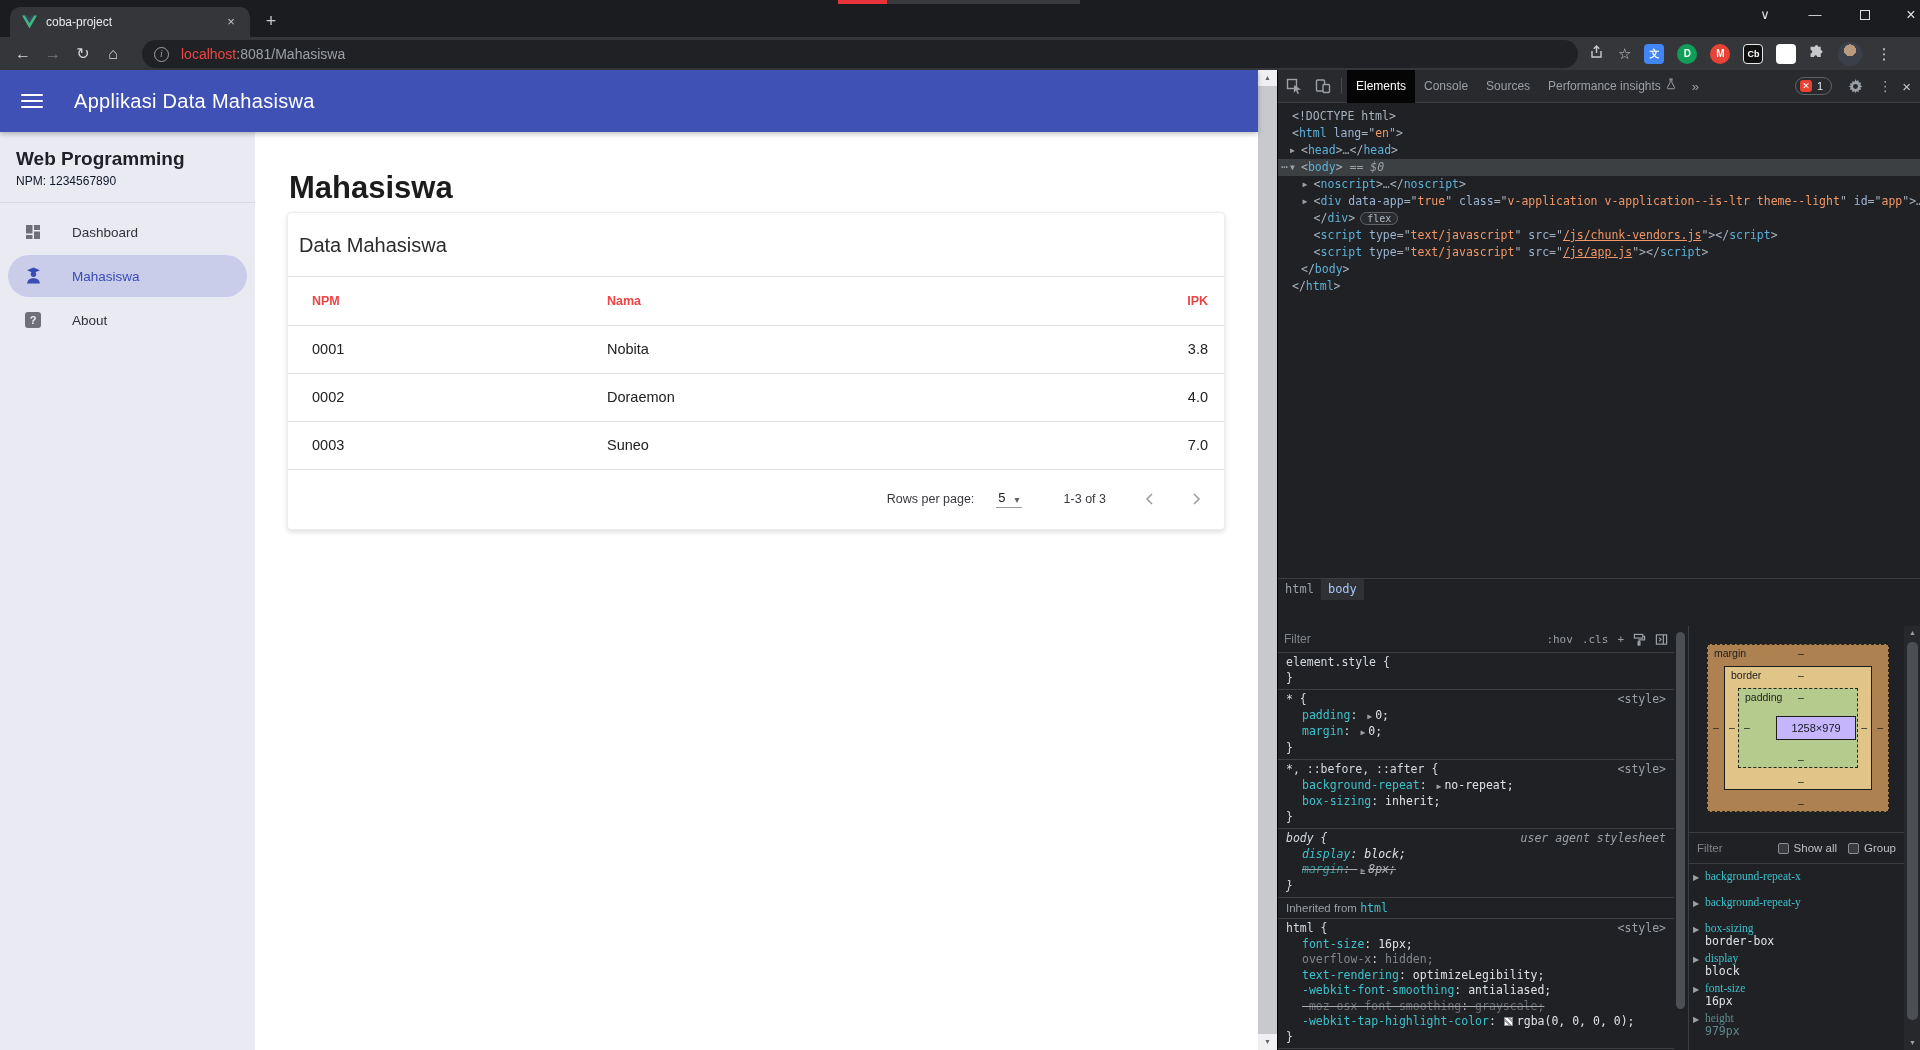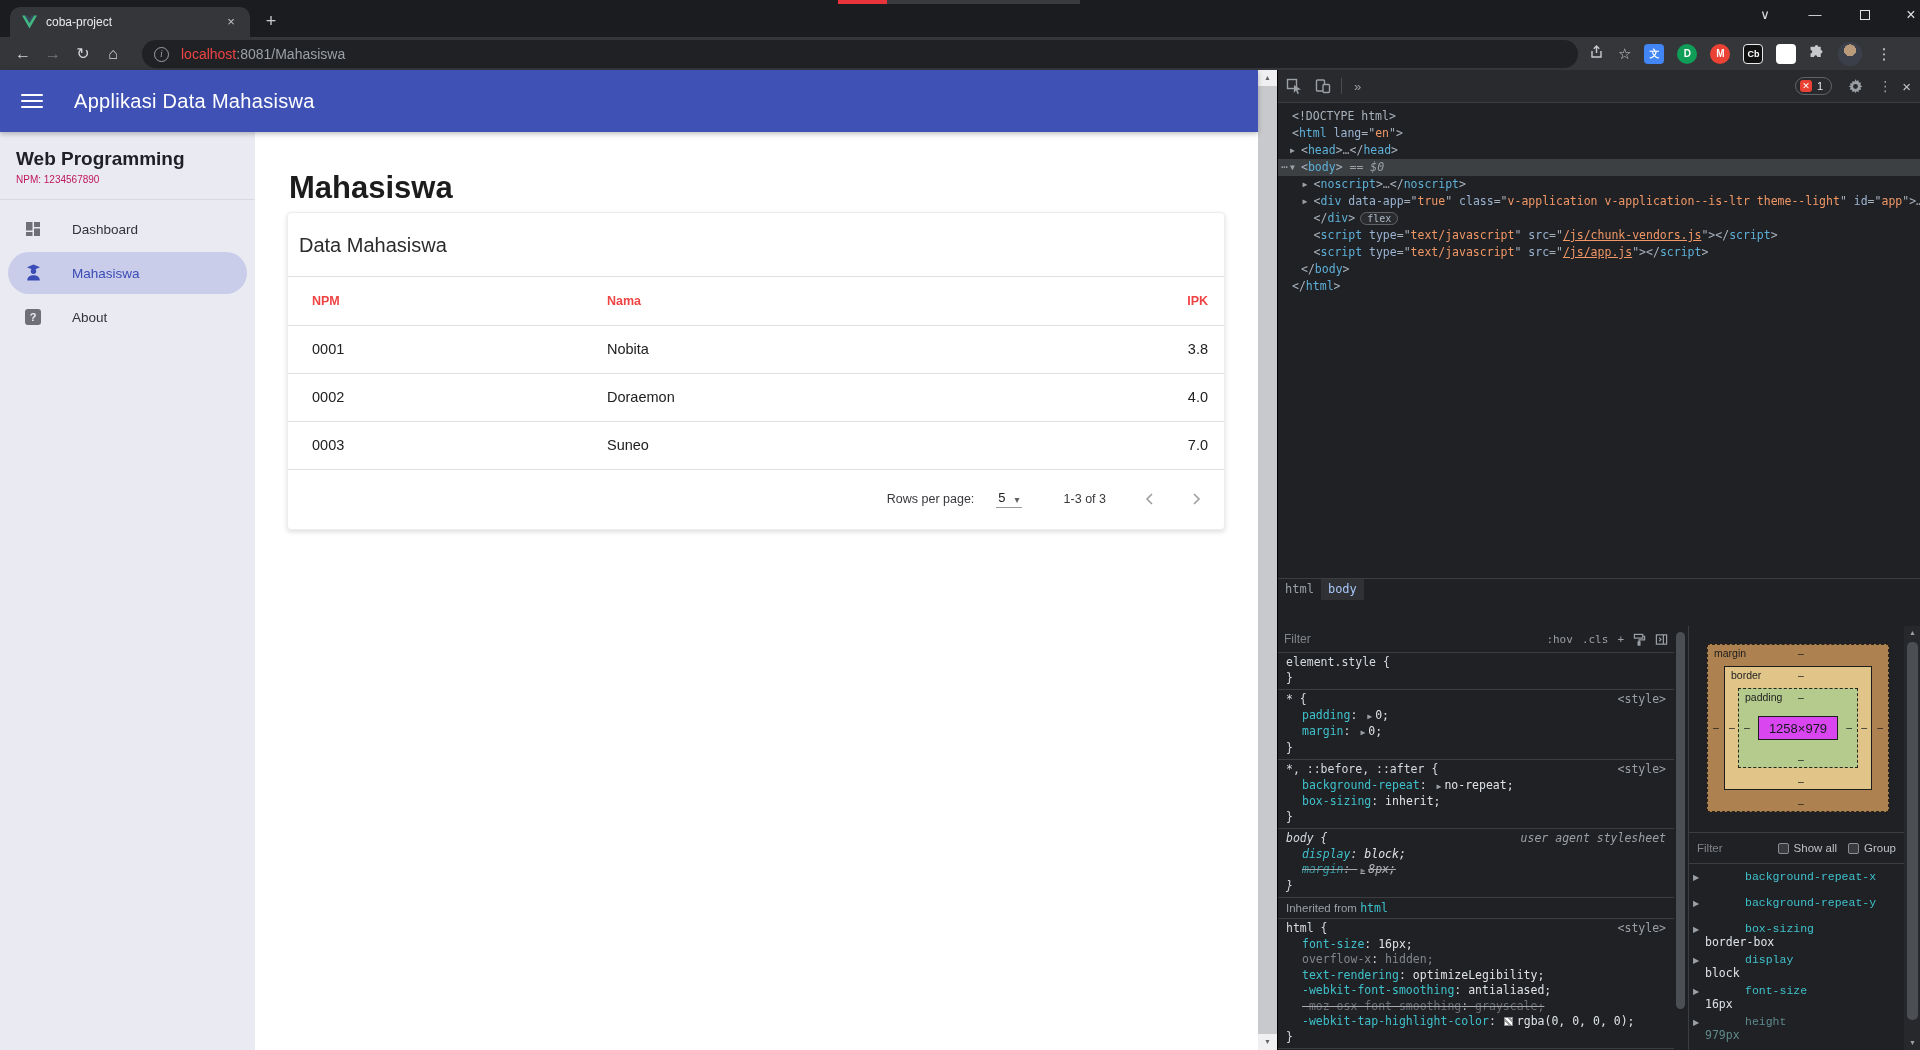--- a/index.html
+++ b/index.html
@@ -39,21 +39,21 @@
 
   
   #app-header { left:0; top:70px; width:1258px; height:62px; background:#3F51B5; box-shadow:0 2px 5px rgba(0,0,0,.25);
      display:flex; align-items:center; z-index:3; }
   #hamburger { width:22px; margin-left:21px; }
   #hamburger div { height:2px; background:#fff; border-radius:1px; margin:4px 0; }
   #app-title { color:#fff; font-size:20px; font-weight:500; letter-spacing:.3px; margin-left:31px; }
 
   #sidebar { left:0; top:132px; width:255px; height:918px; background:#EAEAF3; }
   #sb-title { margin:16px 0 0 16px; font-size:19px; font-weight:700; color:#20202a; }
-  #sb-sub { margin:4px 0 0 16px; font-size:10px; color:#be185d; }
+  #sb-sub { margin:4px 0 0 16px; font-size:12px; color:#0f172a; }
   #sb-div { margin-top:14px; height:1px; background:#d9d9e3; }
   .sb-item { height:42px; margin:2px 8px; border-radius:21px; display:flex; align-items:center; color:#33333d; }
   .sb-item.active { background:#c9cde9; color:#3a4cb5; }
   .sb-item .ic { width:18px; height:18px; margin-left:16px; }
   .sb-item .lbl { margin-left:30px; font-size:13.5px; font-weight:500; }
 
   #main { left:255px; top:132px; width:1003px; height:918px; background:#fff; }
   #page-title { margin:38px 0 0 34px; font-size:31px; font-weight:700; color:#1c1c1c; }
   #card { position:absolute; left:32px; top:80px; width:938px; height:318px; background:#fff; border-radius:4px;
      border:1px solid #ededed; box-shadow:0 2px 5px rgba(0,0,0,.13); overflow:hidden; }
@@ -142,31 +142,31 @@
   #st-thumb { position:absolute; left:2px; top:6px; width:9px; height:377px; background:#4b4e52; border-radius:5px; }
 
   #dt-rightpane { position:absolute; left:410px; top:556px; width:216px; height:424px; border-left:1px solid #3c3d40; }
   #boxmodel { position:relative; height:206px; }
   .bm { position:absolute; }
   .bm-label { position:absolute; left:6px; top:2px; font-size:10.5px; color:#1d1d1d; }
   .bm-dash { position:absolute; font-size:10.5px; color:#1d1d1d; }
   #bm-margin { left:18px; top:18px; width:182px; height:168px; background:#ad8250; border:1px dashed #2b2417; }
   #bm-border { left:16px; top:21px; width:148px; height:124px; background:#e0c488; border:1px solid #1c1c1c; }
   #bm-padding { left:13px; top:21px; width:120px; height:80px; background:#b5cb8d; border:1px dashed #2b2417; }
-  #bm-content { left:19px; top:27px; width:80px; height:24px; background:#d946ef; border:1px solid #1c1c1c;
-      font-size:13px; color:#15181c; display:flex; align-items:center; justify-content:center; }
+  #bm-content { left:37px; top:27px; width:80px; height:24px; background:#c4b5fd; border:1px solid #1c1c1c;
+      font-size:11px; color:#15181c; display:flex; align-items:center; justify-content:center; }
   #cp-sep { border-top:1px solid #3c3d40; }
   #cp-filterbar { height:31px; display:flex; align-items:center; padding:0 8px; border-bottom:1px solid #3c3d40; }
   #cp-filter-ph { color:#80868b; font-size:11.5px; flex:1; }
   .cp-check { width:11px; height:11px; border:1.3px solid #8a8e94; background:#3a3b3f; border-radius:2px; margin-right:5px; }
   .cp-chklbl { font-size:11.5px; color:#bdc1c6; margin-right:11px; display:flex; align-items:center; }
   #cp-list { padding-top:4px; }
   .cp-item { position:relative; padding:2px 0 2px 16px; min-height:26px; }
   .cp-item .exp { position:absolute; left:4px; top:5px; font-size:8px; color:#9aa0a6; }
-  .cp-name { font-family:Liberation Mono, monospace; font-size:11.5px; color:#3ec1cc;margin-left:40px; }
+  .cp-name { font-family:Liberation Serif, serif; font-size:11.5px; color:#3ec1cc; }
   .cp-val { font-family:"DejaVu Sans Mono",monospace; font-size:11.5px; color:#dfe3e7; }
   .cp-item.dim .cp-name, .cp-item.dim .cp-val { color:#5f8a8d; }
 
   #dt-outscroll { position:absolute; left:626px; top:556px; width:17px; height:424px; background:#27282b; }
   .os-arrow { width:17px; height:14px; color:#9aa0a6; font-size:7px; line-height:14px; text-align:center; }
   #os-thumb { position:absolute; left:3px; top:16px; width:11px; height:378px; background:#4b4e52; border-radius:5px; }
 </style>
 </head>
 <body>
 
@@ -336,20 +336,28 @@
             <polygon points="8,7 15,11.5 11.5,12 13,15.5 11.5,16 10,12.6 7.8,15" fill="#9aa0a6"></polygon>
           </svg>
       </span>
       <span class="dt-icbtn">
         <svg width="16" height="16" viewBox="0 0 16 16" fill="none" stroke="#9aa0a6" stroke-width="1.4">
             <rect x="1.5" y="2" width="8" height="11" rx="1"></rect>
             <rect x="8" y="6.5" width="6.5" height="8" rx="1" fill="#292a2d"></rect>
           </svg>
       </span>
       <span id="dt-vsep"></span>
+      <span id="dt-tabs" style="display:flex;height:33px;">
+          <span class="dt-tab sel">Elements</span>
+          <span class="dt-tab">Console</span>
+          <span class="dt-tab">Sources</span>
+          <span class="dt-tab">Performance insights<span><svg width="10" height="12" viewBox="0 0 12 14" fill="none" stroke="#9aa0a6" stroke-width="1.2">
+                <path d="M4,1 h4 M5,1 v4 L1.8,11 a1.2,1.2 0 0 0 1.1,1.7 h6.2 a1.2,1.2 0 0 0 1.1,-1.7 L7,5 V1"></path>
+              </svg></span></span>
+        </span>
       <span id="dt-more">»</span>
       <span id="dt-right">
         <span id="err-badge">
           <span id="err-ic">✕</span>
           <span id="err-count">1</span>
         </span>
         <span class="dt-icbtn" id="dt-gear">
           <svg width="15" height="15" viewBox="0 0 16 16" fill="#9aa0a6">
               <path d="M8,0 l1,2.2 2.2,-0.9 0.4,2.4 2.4,0.4 -0.9,2.2 L15.3,8 l-2.2,1 0.9,2.2 -2.4,0.4 -0.4,2.4 -2.2,-0.9 L8,15.3 l-1,-2.2 -2.2,0.9 -0.4,-2.4 -2.4,-0.4 0.9,-2.2 L0.7,8 l2.2,-1 -0.9,-2.2 2.4,-0.4 0.4,-2.4 2.2,0.9 z"></path>
               <circle cx="8" cy="8" r="2.6" fill="#292a2d"></circle>

